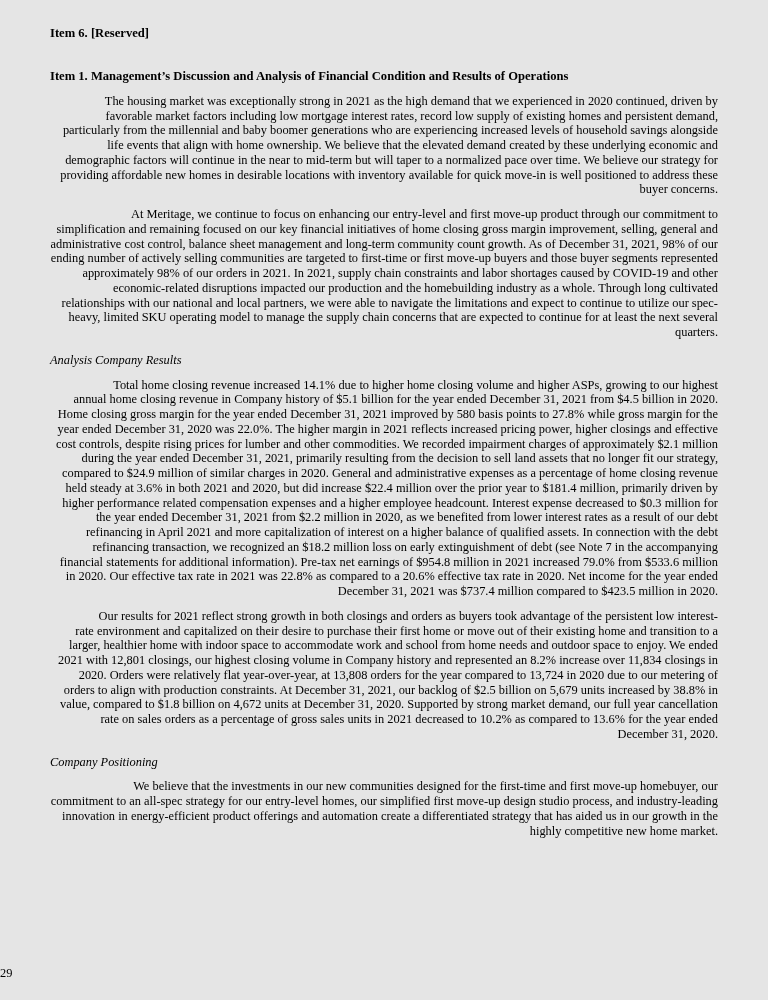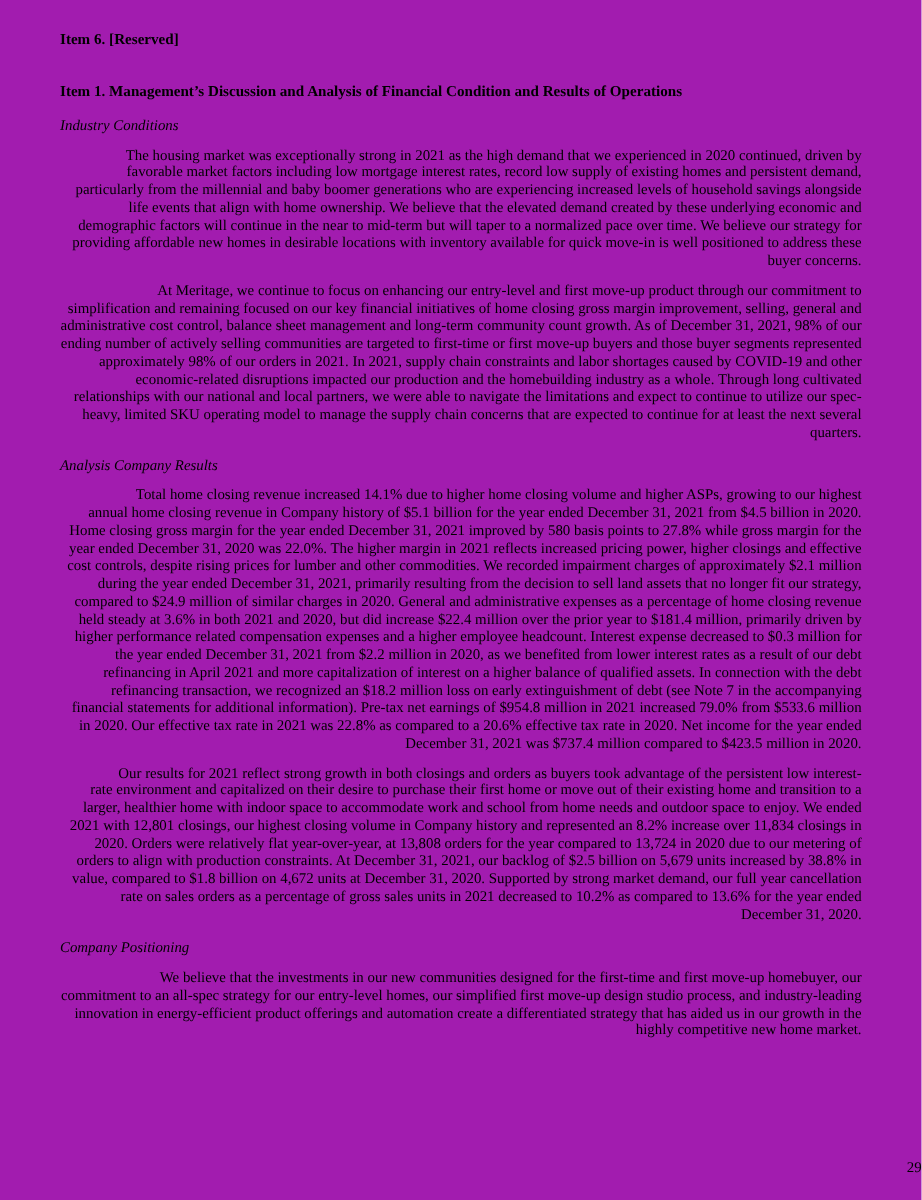--- a/index.html
+++ b/index.html
@@ -4,21 +4,21 @@
 <style>
   html, body {
     margin: 0;
     padding: 0;
     background: #ffffff;
   }
   .page {
     position: relative;
     width: 768px;
     height: 1000px;
-    background: #a21caf;
+    background: #e5e5e5;
     font-family: "Liberation Serif", "DejaVu Serif", serif;
     font-size: 12.4px;
     line-height: 1.19;
     color: #000000;
     box-sizing: border-box;
     padding: 26px 50px 0 50px;
     overflow: hidden;
   }
   .h-bold {
     font-size: 12.6px;
@@ -37,34 +37,33 @@
   p.body-para {
     margin: 10px 0 0 0;
     text-indent: 36px;
     text-align: right;
   }
   .page-number {
     position: absolute;
     left: 0;
     top: 966px;
     width: 768px;
-    text-align: right;
+    text-align: left;
   }
 </style>
 </head>
 <body>
 
 <div class="page">
 
   <h1 class="h-bold">Item 6. [Reserved]</h1>
 
   <h1 class="h-bold h-item7">Item 1. Management’s Discussion and Analysis of Financial Condition and Results of Operations</h1>
 
   <section>
-    <h2 class="section-title">Industry Conditions</h2>
     <p class="body-para">The housing market was exceptionally strong in 2021 as the high demand that we experienced in 2020 continued, driven by favorable market factors including low mortgage interest rates, record low supply of existing homes and persistent demand, particularly from the millennial and baby boomer generations who are experiencing increased levels of household savings alongside life events that align with home ownership. We believe that the elevated demand created by these underlying economic and demographic factors will continue in the near to mid-term but will taper to a normalized pace over time. We believe our strategy for providing affordable new homes in desirable locations with inventory available for quick move-in is well positioned to address these buyer concerns.</p>
     <p class="body-para">At Meritage, we continue to focus on enhancing our entry-level and first move-up product through our commitment to simplification and remaining focused on our key financial initiatives of home closing gross margin improvement, selling, general and administrative cost control, balance sheet management and long-term community count growth. As of December 31, 2021, 98% of our ending number of actively selling communities are targeted to first-time or first move-up buyers and those buyer segments represented approximately 98% of our orders in 2021. In 2021, supply chain constraints and labor shortages caused by COVID-19 and other economic-related disruptions impacted our production and the homebuilding industry as a whole. Through long cultivated relationships with our national and local partners, we were able to navigate the limitations and expect to continue to utilize our spec-heavy, limited SKU operating model to manage the  supply chain concerns that are expected to continue for at least the next several quarters.</p>
   </section>
 
   <section>
     <h2 class="section-title">Analysis Company Results</h2>
     <p class="body-para">Total home closing revenue increased 14.1% due to higher home closing volume and higher ASPs, growing to our highest annual home closing revenue in Company history of $5.1 billion for the year ended December 31, 2021 from $4.5 billion in 2020. Home closing gross margin for the year ended December 31, 2021 improved by 580 basis points to 27.8% while gross margin for the year ended December 31, 2020 was 22.0%. The higher margin in 2021 reflects increased pricing power, higher closings and effective cost controls, despite rising prices for lumber and other commodities. We recorded impairment charges of approximately $2.1 million during the year ended December 31, 2021, primarily resulting from the decision to sell land assets that no longer fit our strategy, compared to $24.9 million of similar charges in 2020. General and administrative expenses as a percentage of home closing revenue held steady at 3.6% in both 2021 and 2020, but did increase $22.4 million over the prior year to $181.4 million, primarily driven by higher performance related compensation expenses and a higher employee headcount. Interest expense decreased to $0.3 million for the year ended December 31, 2021 from $2.2 million in 2020, as we benefited from lower interest rates as a result of our debt refinancing in April 2021 and more capitalization of interest on a higher balance of qualified assets. In connection with the debt refinancing transaction, we recognized an $18.2 million loss on early extinguishment of debt (see Note 7 in the accompanying financial statements for additional information). Pre-tax net earnings of $954.8 million in 2021 increased 79.0% from $533.6 million in 2020. Our effective tax rate in 2021 was 22.8% as compared to a 20.6% effective tax rate in 2020. Net income for the year ended December 31, 2021 was $737.4 million compared to $423.5 million in 2020.</p>
     <p class="body-para">Our results for 2021 reflect strong growth in both closings and orders as buyers took advantage of the persistent low interest-rate environment and capitalized on their desire to purchase their first home or move out of their existing home and transition to a larger, healthier home with indoor space to accommodate work and school from home needs and outdoor space to enjoy. We ended 2021 with 12,801 closings, our highest closing volume in Company history and represented an 8.2% increase over 11,834 closings in 2020. Orders were relatively flat year-over-year, at 13,808 orders for the year compared to 13,724 in 2020 due to our metering of orders to align with production constraints.  At December 31, 2021, our backlog of $2.5 billion on 5,679 units increased by 38.8% in value, compared to $1.8 billion on 4,672 units at December 31, 2020.  Supported by strong market demand, our full year cancellation rate on sales orders as a percentage of gross sales units in 2021 decreased to 10.2% as compared to 13.6% for the year ended December 31, 2020.</p>
   </section>
 

